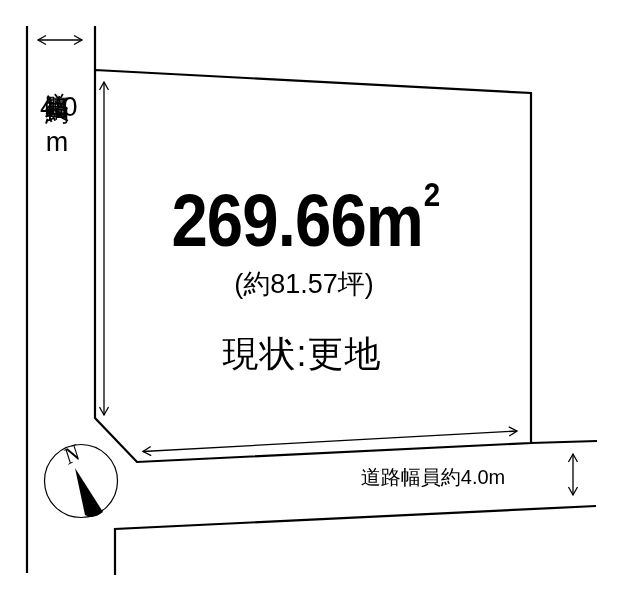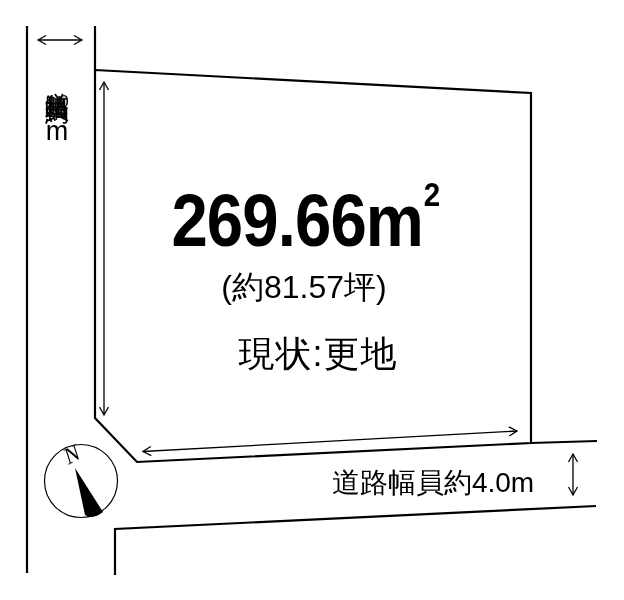--- a/index.html
+++ b/index.html
@@ -16,33 +16,33 @@
 
   .title{left:145px;top:32px;width:300px;font-size:29px;letter-spacing:0px;}
   .plot-label{left:155px;top:118px;width:300px;font-size:37px;font-weight:500;letter-spacing:2px;}
   .area{
     left:145px;top:186px;width:320px;height:68px;
     display:flex;align-items:center;justify-content:center;
     font-size:75px;font-weight:bold;letter-spacing:-1px;
     transform:scaleX(0.87);transform-origin:50% 50%;
   }
   .area sup{font-size:34px;font-weight:bold;line-height:0;position:relative;top:-26px;left:1px;}
-  .tsubo{left:154px;top:266px;width:300px;font-size:32px;}
-  .status{left:168px;top:330px;width:300px;font-size:36px;letter-spacing:1px;}
+  .tsubo{left:154px;top:266px;width:300px;font-size:27px;}
+  .status{left:152px;top:330px;width:300px;font-size:36px;letter-spacing:1px;}
 
   .vroad{left:40px;top:74px;width:34px;text-align:center;}
   .vroad .vert{
     writing-mode:vertical-rl;text-orientation:upright;
     font-size:24px;letter-spacing:2px;line-height:34px;
     margin:0 auto;
   }
-  .vroad .num{font-size:17px;margin-top:8px;}
+  .vroad .num{font-size:27px;margin-top:8px;}
   .vroad .unit{font-size:27px;margin-top:4px;}
 
-  .broad-label{left:330px;top:464px;width:206px;font-size:28px;}
+  .broad-label{left:330px;top:464px;width:206px;font-size:20px;}
 
   .north-n{
     left:57px;top:442px;width:30px;text-align:center;
     font-family:"Liberation Serif","DejaVu Serif",serif;
     font-style:italic;font-size:23px;
     transform:rotate(-28deg);
   }
 </style>
 </head>
 <body>

